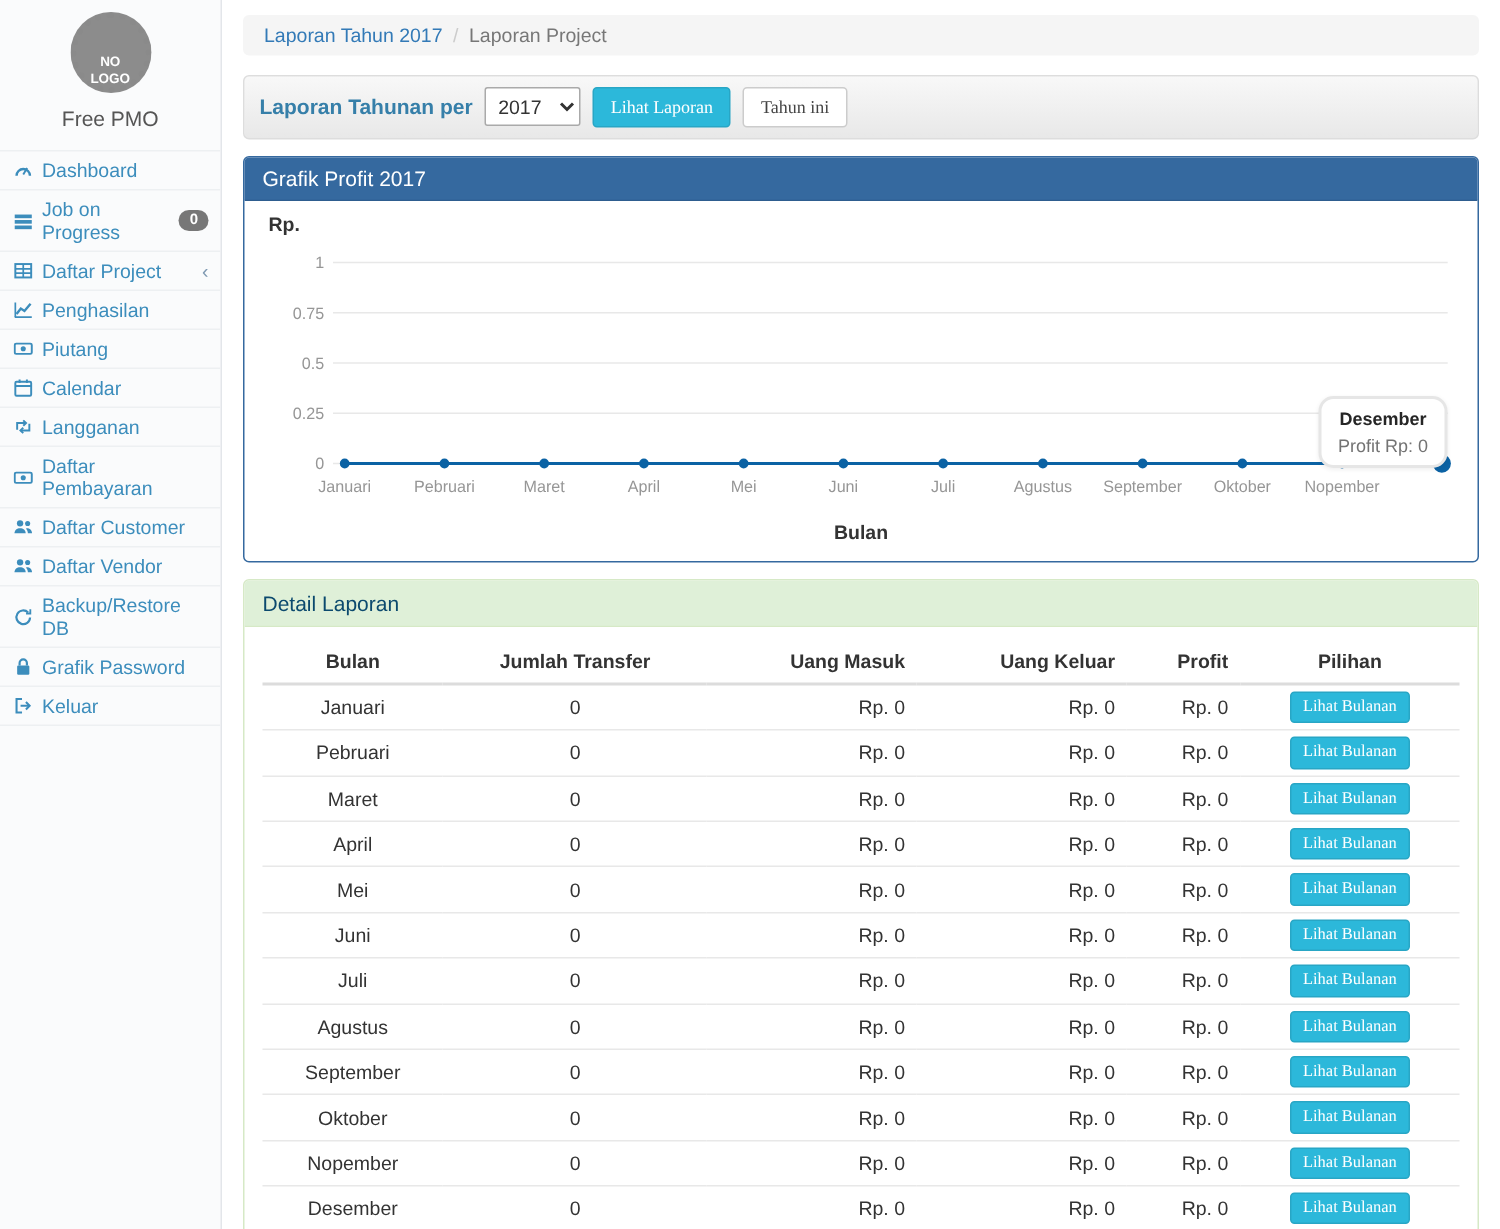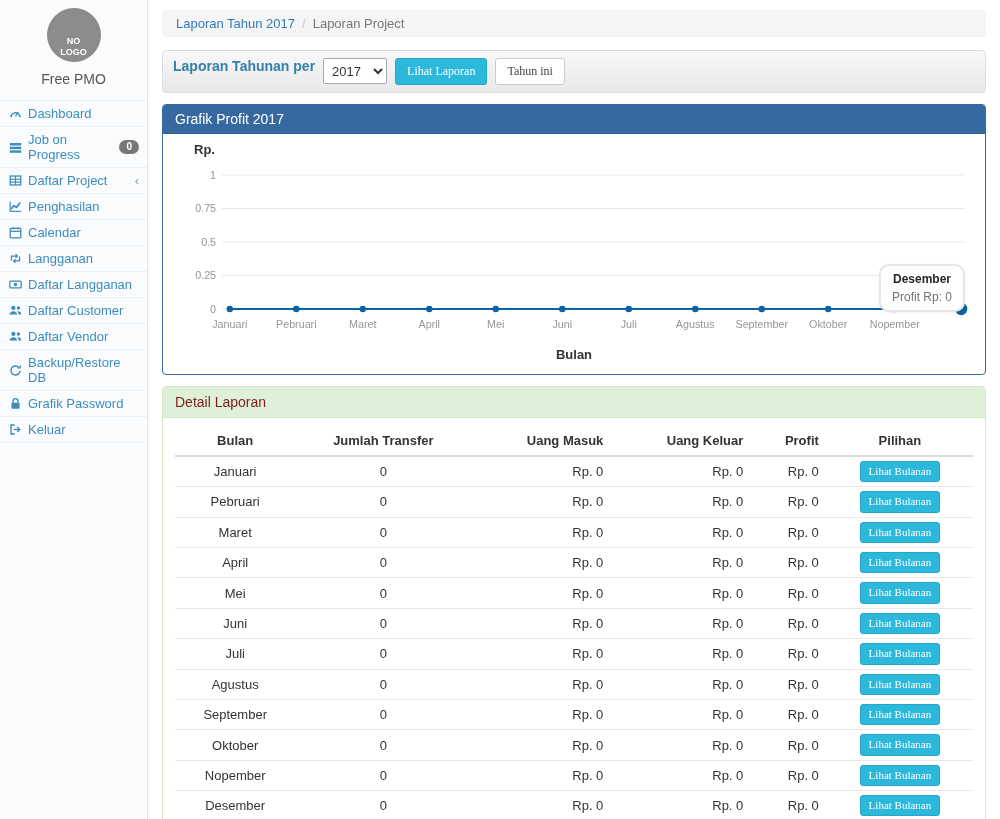--- a/index.html
+++ b/index.html
@@ -23,40 +23,40 @@
   .chev{margin-left:auto;color:#7f99b2;font-size:13px;line-height:1}
 
   
   .main{flex:1;min-width:0;padding:10px 14px 0}
   .breadcrumb{background:#f5f5f5;border-radius:4px;padding:6px 14px;margin-bottom:13px;font-size:13px;color:#999}
   .breadcrumb a{color:#337ab7;text-decoration:none}
   .breadcrumb .sep{margin:0 7px;color:#ccc}
   .breadcrumb .current{color:#777}
 
   .filter-bar{background:linear-gradient(#f8f8f8,#e8e8e8);border:1px solid #ddd;border-radius:4px;
-    padding:7px 10px;display:flex;gap:8px;margin-bottom:11px}
+    padding:7px 10px;display:flex;align-items:center;gap:8px;margin-bottom:11px}
   .filter-label{color:#367fa9;font-weight:bold;font-size:14px}
   select.year{height:26px;min-width:64px;border:1px solid #aaa;border-radius:2px;background:#fff;font-size:13px;
     font-family:"Liberation Sans",sans-serif;padding:2px 4px;color:#333}
   .btn{border-radius:3px;font-size:12px;padding:4px 11px;border:1px solid transparent;cursor:pointer;
     font-family:Liberation Serif, serif;line-height:1.4}
   .btn-aqua{background:#2cb8da;border-color:#28a6c5;color:#fff}
   .btn-default{background:#fff;border-color:#ccc;color:#444}
 
   .panel{border:1px solid;border-radius:4px;margin-bottom:11px;background:#fff}
   .panel-primary{border-color:#35699f}
   .panel-primary .panel-heading{background:#35699f;color:#fff;border-bottom:1px solid #2e5d8f;
     padding:6px 12px;font-size:14px;border-radius:3px 3px 0 0}
   .panel-success{border-color:#d6e9c6}
-  .panel-success .panel-heading{background:#dff0d8;color:#7f1d1d;border-bottom:1px solid #d6e9c6;
+  .panel-success .panel-heading{background:#dff0d8;color:#0c4a6e;border-bottom:1px solid #d6e9c6;
     padding:7px 12px;font-size:14px;border-radius:3px 3px 0 0}
 
   
   .chart-body{position:relative;padding:8px 14px 2px}
-  .rp-label{font-weight:bold;font-size:13px;color:#333;margin:0 0 4px 17px}
+  .rp-label{font-weight:bold;font-size:13px;color:#333;margin:0 0 4px 2px}
   svg.chart{display:block;width:100%;height:186px}
   .bulan-label{text-align:center;font-weight:bold;font-size:13px;color:#333;padding:0 0 10px}
   .chart-tooltip{position:absolute;right:20px;top:130px;background:#fff;border:2px solid #e6e6e6;
     border-radius:10px;padding:6px 11px;text-align:center;box-shadow:0 1px 3px rgba(0,0,0,.06);min-width:70px}
   .tt-title{font-weight:bold;font-size:12px;color:#262626}
   .tt-value{font-size:12px;color:#737373;margin-top:4px;white-space:nowrap}
 
   
   .table-wrap{padding:8px 12px 16px}
   table.report{width:100%;border-collapse:collapse;font-size:13px}
@@ -125,20 +125,31 @@
                 <polyline points="2.5,11.5 6,7 9,9 14,3" fill="none" stroke="currentColor" stroke-width="2"></polyline>
               </svg>
             </span>
             <span>Penghasilan</span>
           </a>
         </li>
         <li>
           <a href="#">
             <span class="mi">
               <svg viewBox="0 0 16 16">
+                <rect x="1" y="3.8" width="14" height="8.4" rx="1.2" fill="none" stroke="currentColor" stroke-width="1.6"></rect>
+                <circle cx="8" cy="8" r="2.1" fill="currentColor"></circle>
+              </svg>
+            </span>
+            <span>Piutang</span>
+          </a>
+        </li>
+        <li>
+          <a href="#">
+            <span class="mi">
+              <svg viewBox="0 0 16 16">
                 <rect x="1.5" y="3" width="13" height="11.5" rx="1" fill="none" stroke="currentColor" stroke-width="1.6"></rect>
                 <line x1="1.5" y1="6.5" x2="14.5" y2="6.5" stroke="currentColor" stroke-width="1.6"></line>
                 <line x1="5" y1="1.2" x2="5" y2="4" stroke="currentColor" stroke-width="1.6"></line>
                 <line x1="11" y1="1.2" x2="11" y2="4" stroke="currentColor" stroke-width="1.6"></line>
               </svg>
             </span>
             <span>Calendar</span>
           </a>
         </li>
         <li>
@@ -155,21 +166,21 @@
           </a>
         </li>
         <li>
           <a href="#">
             <span class="mi">
               <svg viewBox="0 0 16 16">
                 <rect x="1" y="3.8" width="14" height="8.4" rx="1.2" fill="none" stroke="currentColor" stroke-width="1.6"></rect>
                 <circle cx="8" cy="8" r="2.1" fill="currentColor"></circle>
               </svg>
             </span>
-            <span>Daftar Langganan</span>
+            <span>Daftar Pembayaran</span>
           </a>
         </li>
         <li>
           <a href="#">
             <span class="mi">
               <svg viewBox="0 0 16 16" fill="currentColor">
                 <circle cx="5.4" cy="4.8" r="2.6"></circle>
                 <path d="M.8 13c0-2.6 2.1-4.2 4.6-4.2S10 10.4 10 13z"></path>
                 <circle cx="11.6" cy="4.9" r="2.1"></circle>
                 <path d="M10.9 8.9c2.4 0 4.3 1.5 4.3 4.1h-3.4c0-1.7-.6-3-1.7-3.8z"></path>

